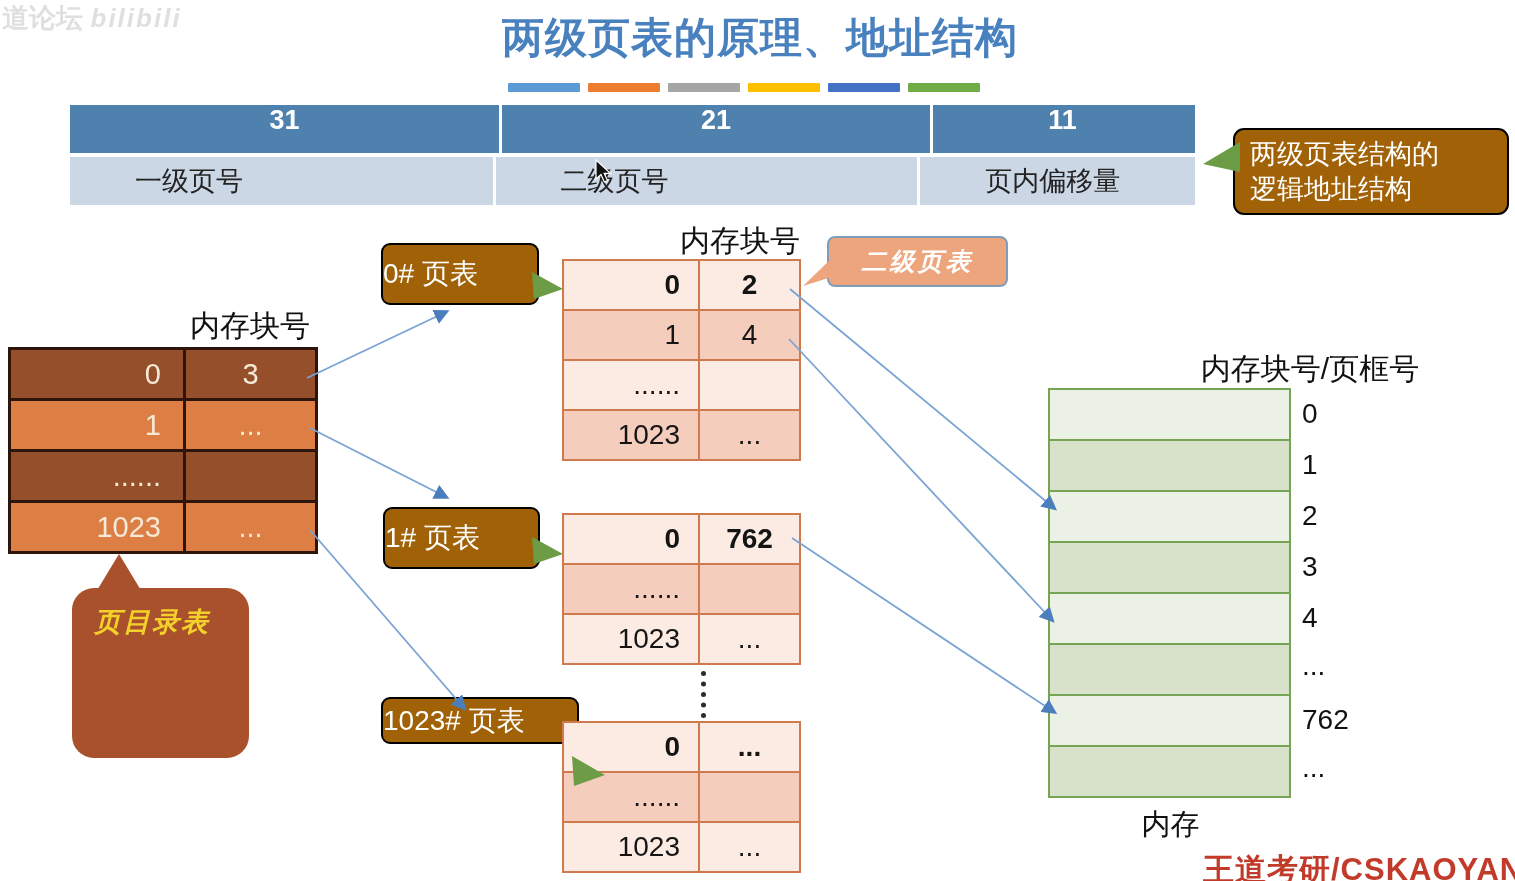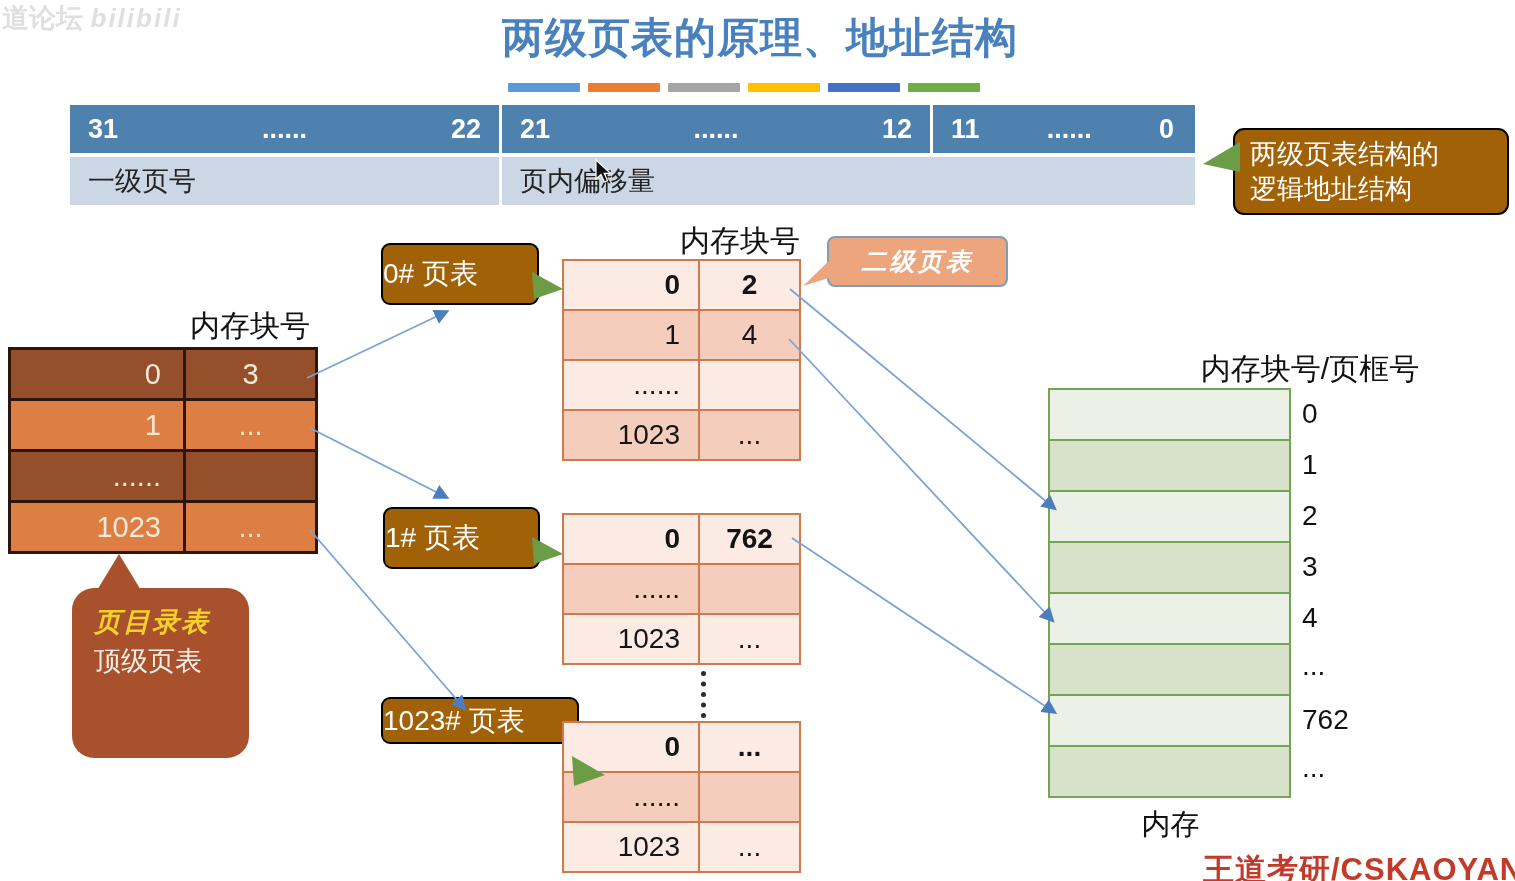--- a/index.html
+++ b/index.html
@@ -16,23 +16,23 @@
   .bars div{width:72px;height:9px;border-radius:1px;}
 
   
   .wm-tl{left:2px;top:0px;font-weight:bold;color:rgba(185,185,185,0.45);font-size:27px;}
   .wm-tl .bili{font-size:26px;font-style:italic;letter-spacing:2px;}
 
   
   .addr-row{display:flex;}
   .addr-head{left:70px;top:105px;width:1125px;height:48px;background:#4e81ad;}
   .addr-head .cell{display:flex;justify-content:space-between;align-items:center;
-      padding:0 18px;color:#fff;font-size:27px;font-weight:bold;}
+      padding:0 18px;color:#fff;font-size:27px;font-weight:bold;flex-direction:column;}
   .addr-lbls{left:70px;top:157px;width:1125px;height:48px;background:#ccd7e5;}
-  .addr-lbls .cell{display:flex;align-items:center;padding-left:18px;font-size:27px;color:#222;}
+  .addr-lbls .cell{display:flex;align-items:center;padding-left:18px;font-size:27px;color:#222;margin-left:47px;}
   .c1{width:432px;border-right:3px solid #fff;box-sizing:border-box;}
   .c2{width:431px;border-right:3px solid #fff;box-sizing:border-box;}
   .c3{width:259px;box-sizing:border-box;}
 
   
   .callout-green{background:#a16207;border:2px solid #000000;border-radius:9px;color:#fff;}
   .co-logical{left:1233px;top:128px;width:276px;height:87px;border-radius:11px;
       font-size:27px;line-height:35px;padding:7px 0 0 15px;}
   .co-pt{font-size:28px;display:flex;align-items:center;}
   .co-0{left:381px;top:243px;width:158px;height:62px;}
@@ -117,20 +117,21 @@
     <span>12</span>
   </div>
   <div class="cell c3">
     <span>11</span>
     <span>......</span>
     <span>0</span>
   </div>
 </div>
 <div class="abs addr-row addr-lbls">
   <div class="cell c1">一级页号</div>
+  <div class="cell c2">二级页号</div>
   <div class="cell c3">页内偏移量</div>
 </div>
 
 <div class="abs callout-green co-logical">
   <div>两级页表结构的</div>
   <div>逻辑地址结构</div>
 </div>
 
 <div class="abs sec-lbl" style="left:130px;top:306px;width:240px;">内存块号</div>
 <div class="abs dir-table">
@@ -147,21 +148,20 @@
     <div class="v"></div>
   </div>
   <div class="row rl">
     <div class="i">1023</div>
     <div class="v">...</div>
   </div>
 </div>
 
 <div class="abs co-dir">
   <div class="l1">页目录表</div>
-  <div>顶级页表</div>
 </div>
 
 <div class="abs sec-lbl" style="left:655px;top:221px;width:170px;">内存块号</div>
 <div class="abs callout-green co-pt co-0">0# 页表</div>
 <div class="abs pt pt0">
   <div class="row pl b">
     <div class="i">0</div>
     <div class="v">2</div>
   </div>
   <div class="row pd">

